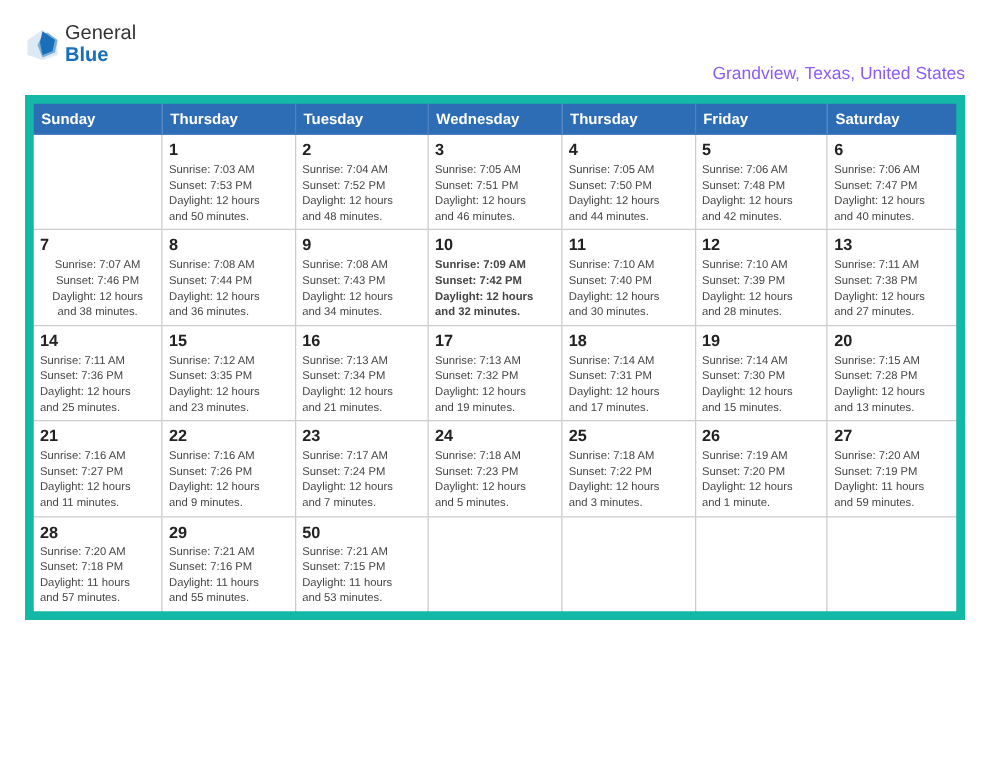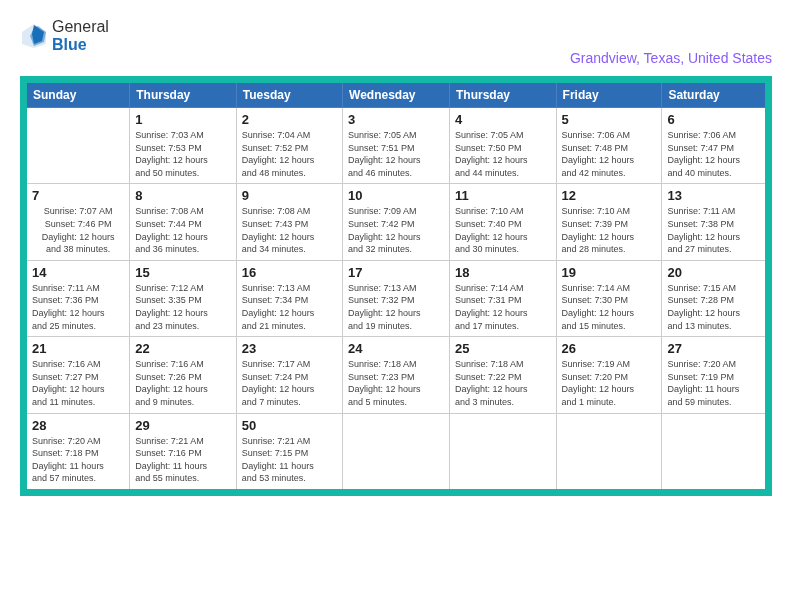--- a/index.html
+++ b/index.html
@@ -189,21 +189,21 @@
           </td>
           <td>
             <span class="day-num">9</span>
             <div class="day-info" style="white-space: pre-line;">Sunrise: 7:08 AM
 Sunset: 7:43 PM
 Daylight: 12 hours
 and 34 minutes.</div>
           </td>
           <td>
             <span class="day-num">10</span>
-            <div class="day-info" style="white-space: pre-line;">Sunrise: 7:09 AM
+            <div class="day-info" style="white-space: pre-line; font-weight: bold;">Sunrise: 7:09 AM
 Sunset: 7:42 PM
 Daylight: 12 hours
 and 32 minutes.</div>
           </td>
           <td>
             <span class="day-num">11</span>
             <div class="day-info" style="white-space: pre-line;">Sunrise: 7:10 AM
 Sunset: 7:40 PM
 Daylight: 12 hours
 and 30 minutes.</div>

